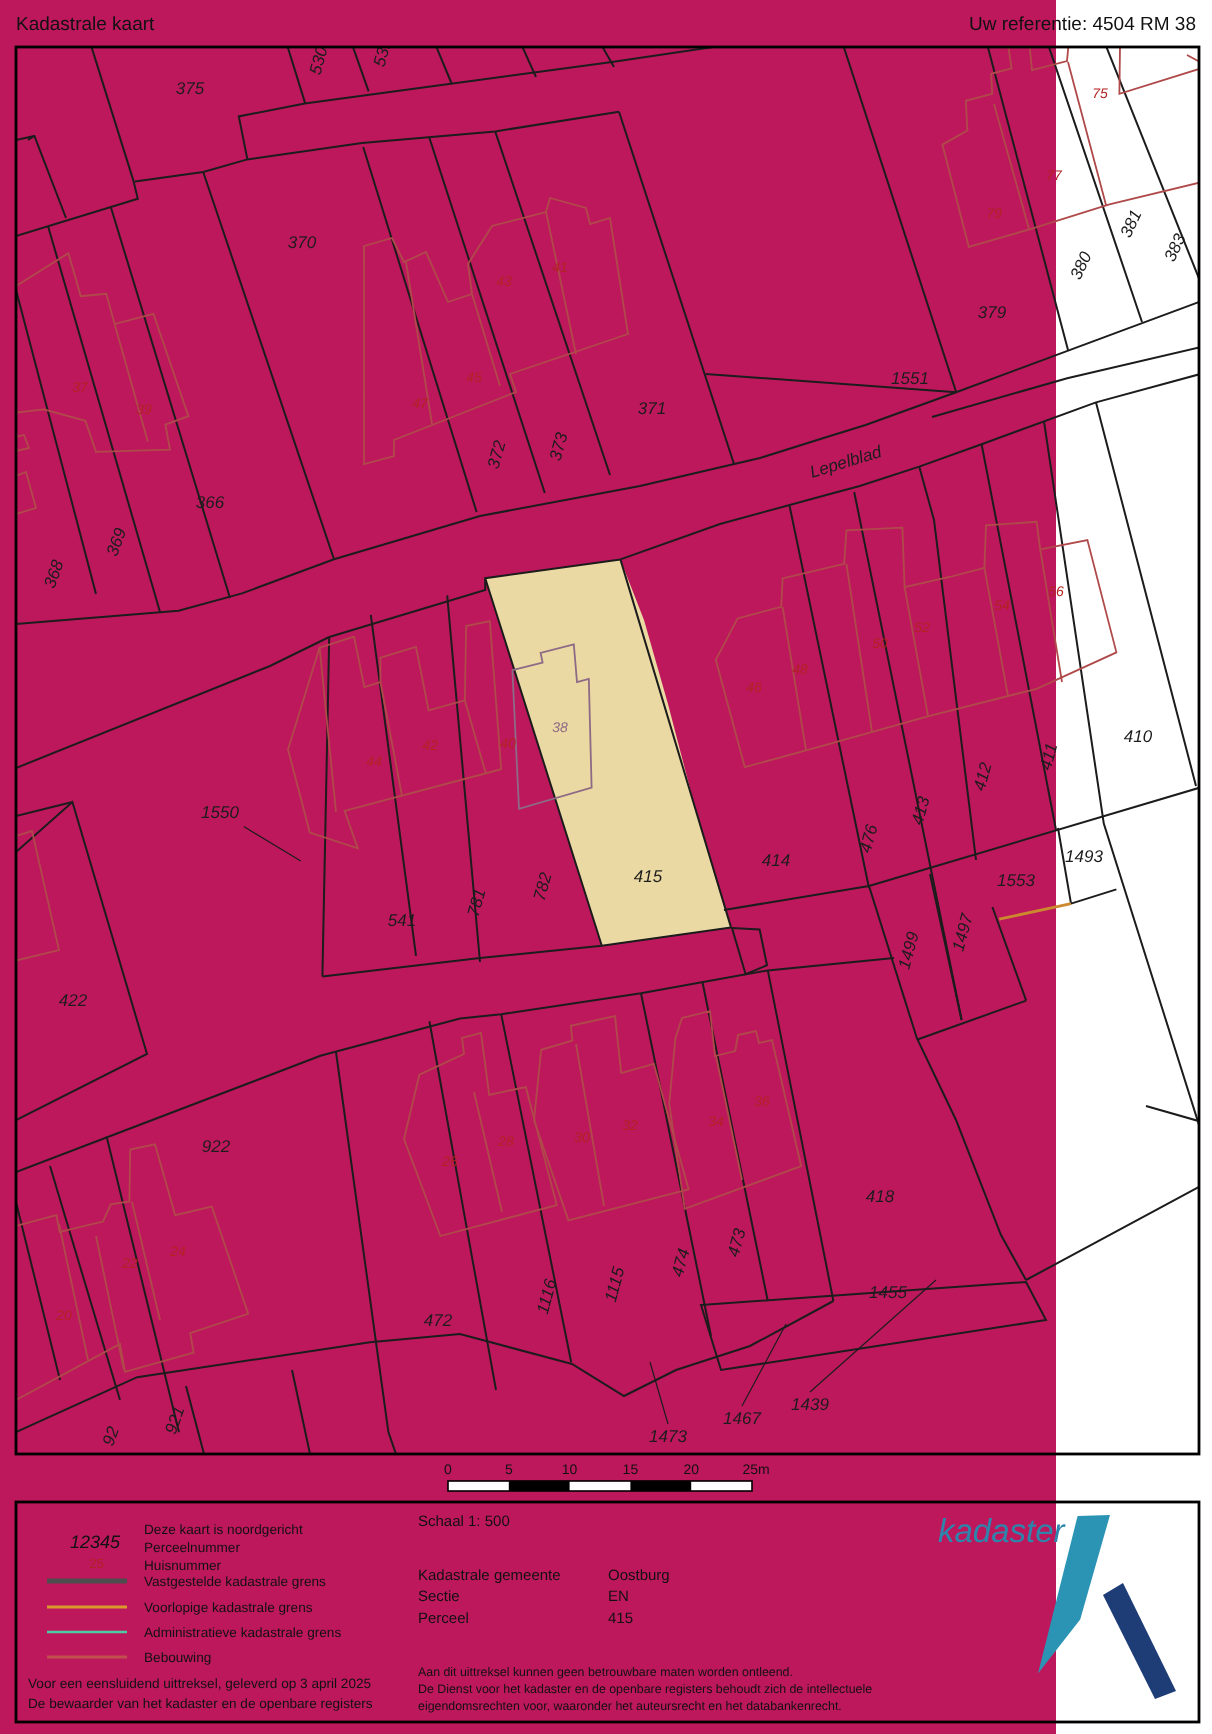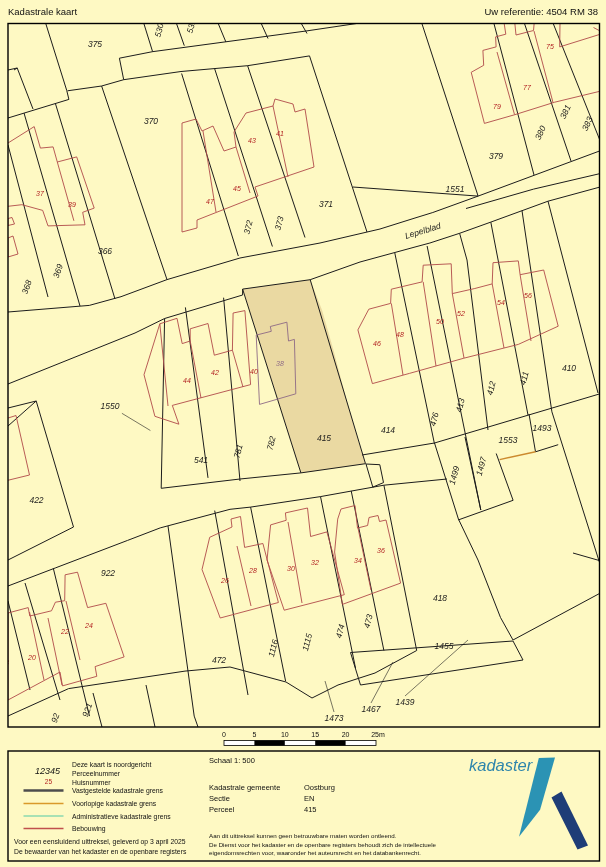--- a/index.html
+++ b/index.html
@@ -1,16 +1,16 @@
 <!DOCTYPE html>
 <html><head>
 <meta charset="utf-8">
 <style>
 html,body{margin:0;padding:0;background:#fff;}
-#page{position:relative;width:606px;height:867px;background:#fef9c3;font-family:"Liberation Sans",sans-serif;}
+#page{position:relative;width:528px;height:867px;background:#be185d;font-family:"Liberation Sans",sans-serif;}
 svg{position:absolute;top:0;left:0;}
 .plbl{font:italic 8.5px "Liberation Sans",sans-serif;fill:#1c1c1c;text-anchor:middle;}
 .hn{font:italic 7px "Liberation Sans",sans-serif;fill:#b22222;text-anchor:middle;}
 .blk{stroke:#1c1c1c;stroke-width:1;fill:none;}
 .red{stroke:#b04a4a;stroke-width:0.9;fill:none;}
 .ftr{font:6.8px "Liberation Sans",sans-serif;fill:#111;}
 </style>
 </head>
 <body>
 <div id="page">

